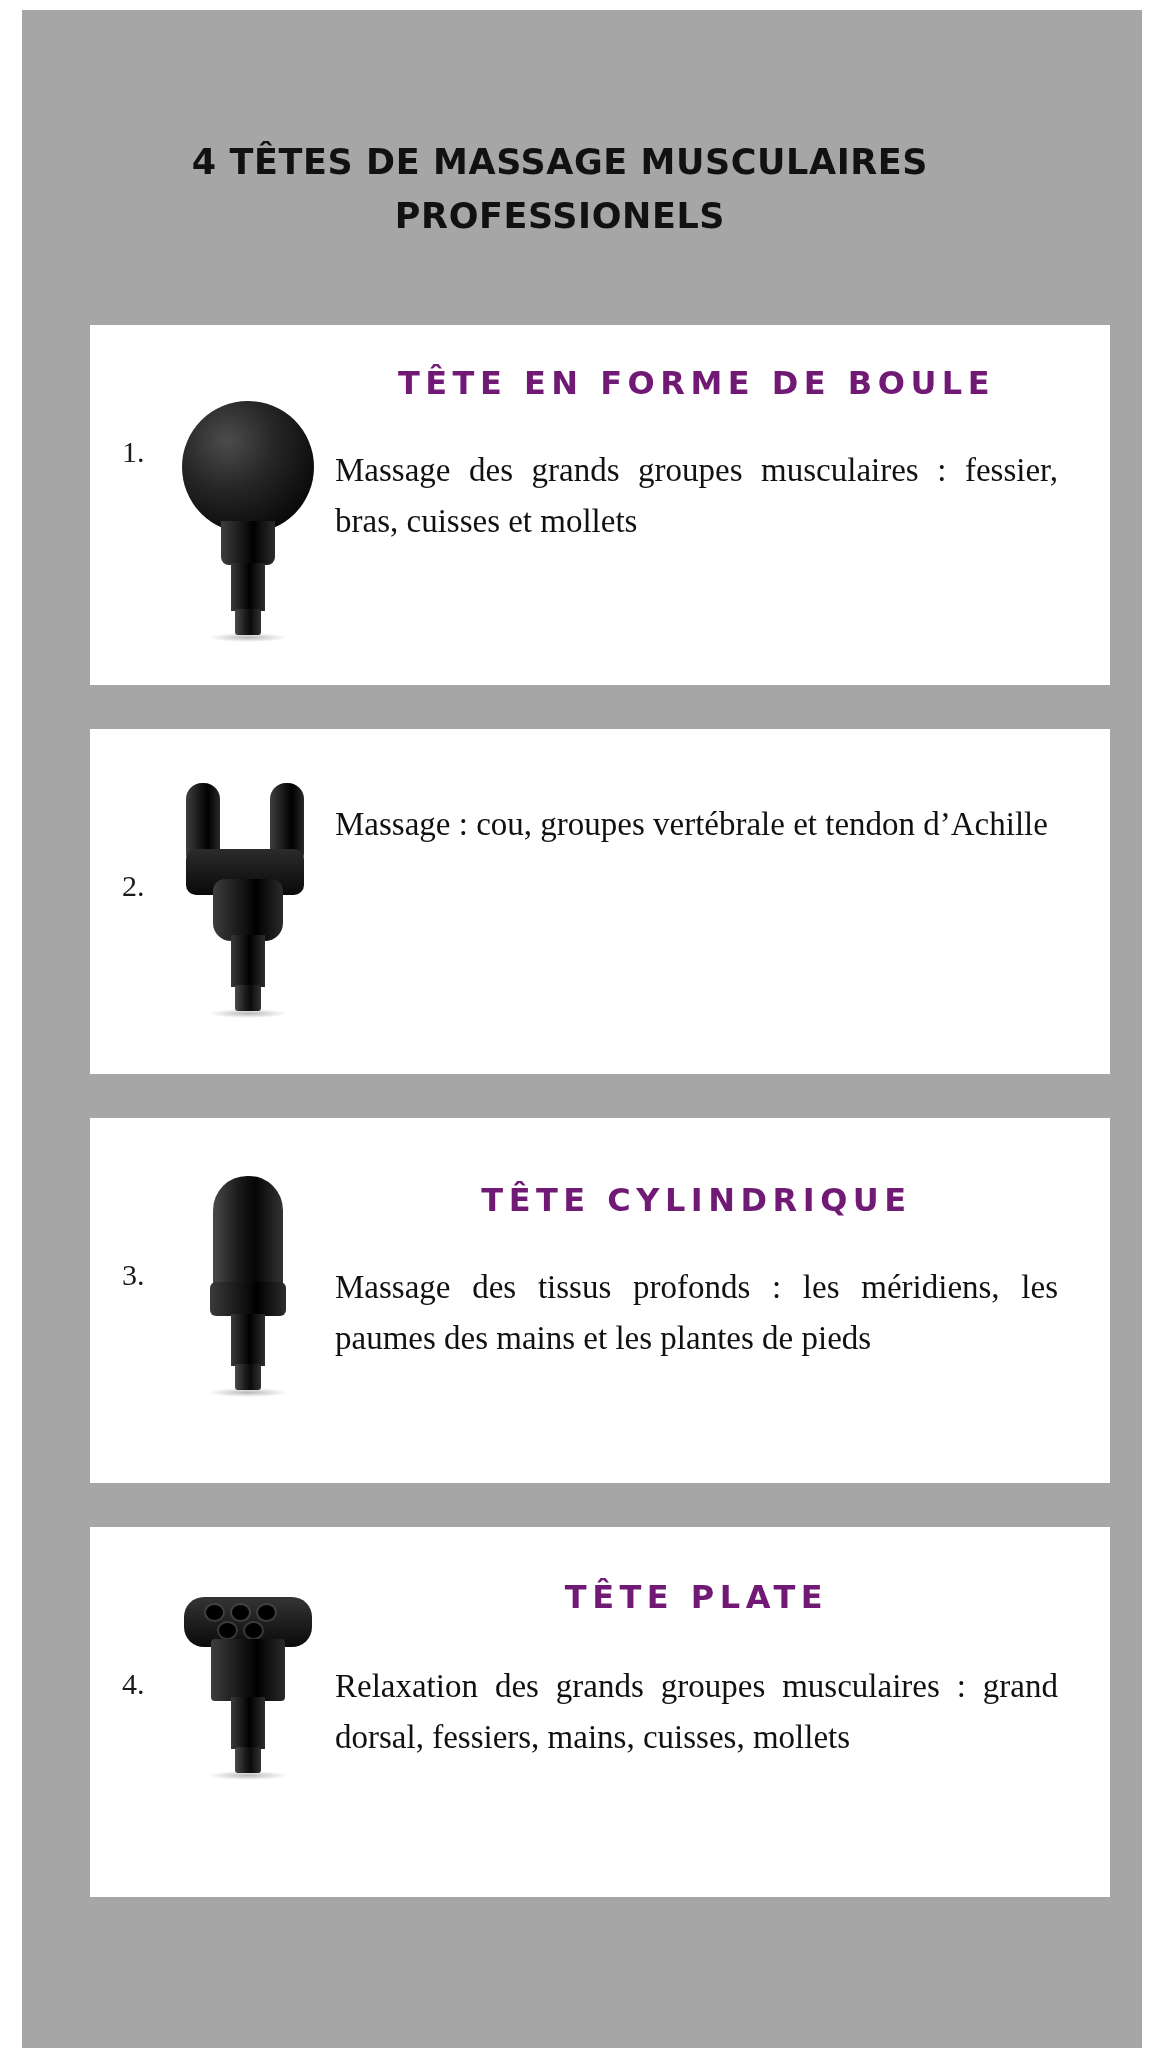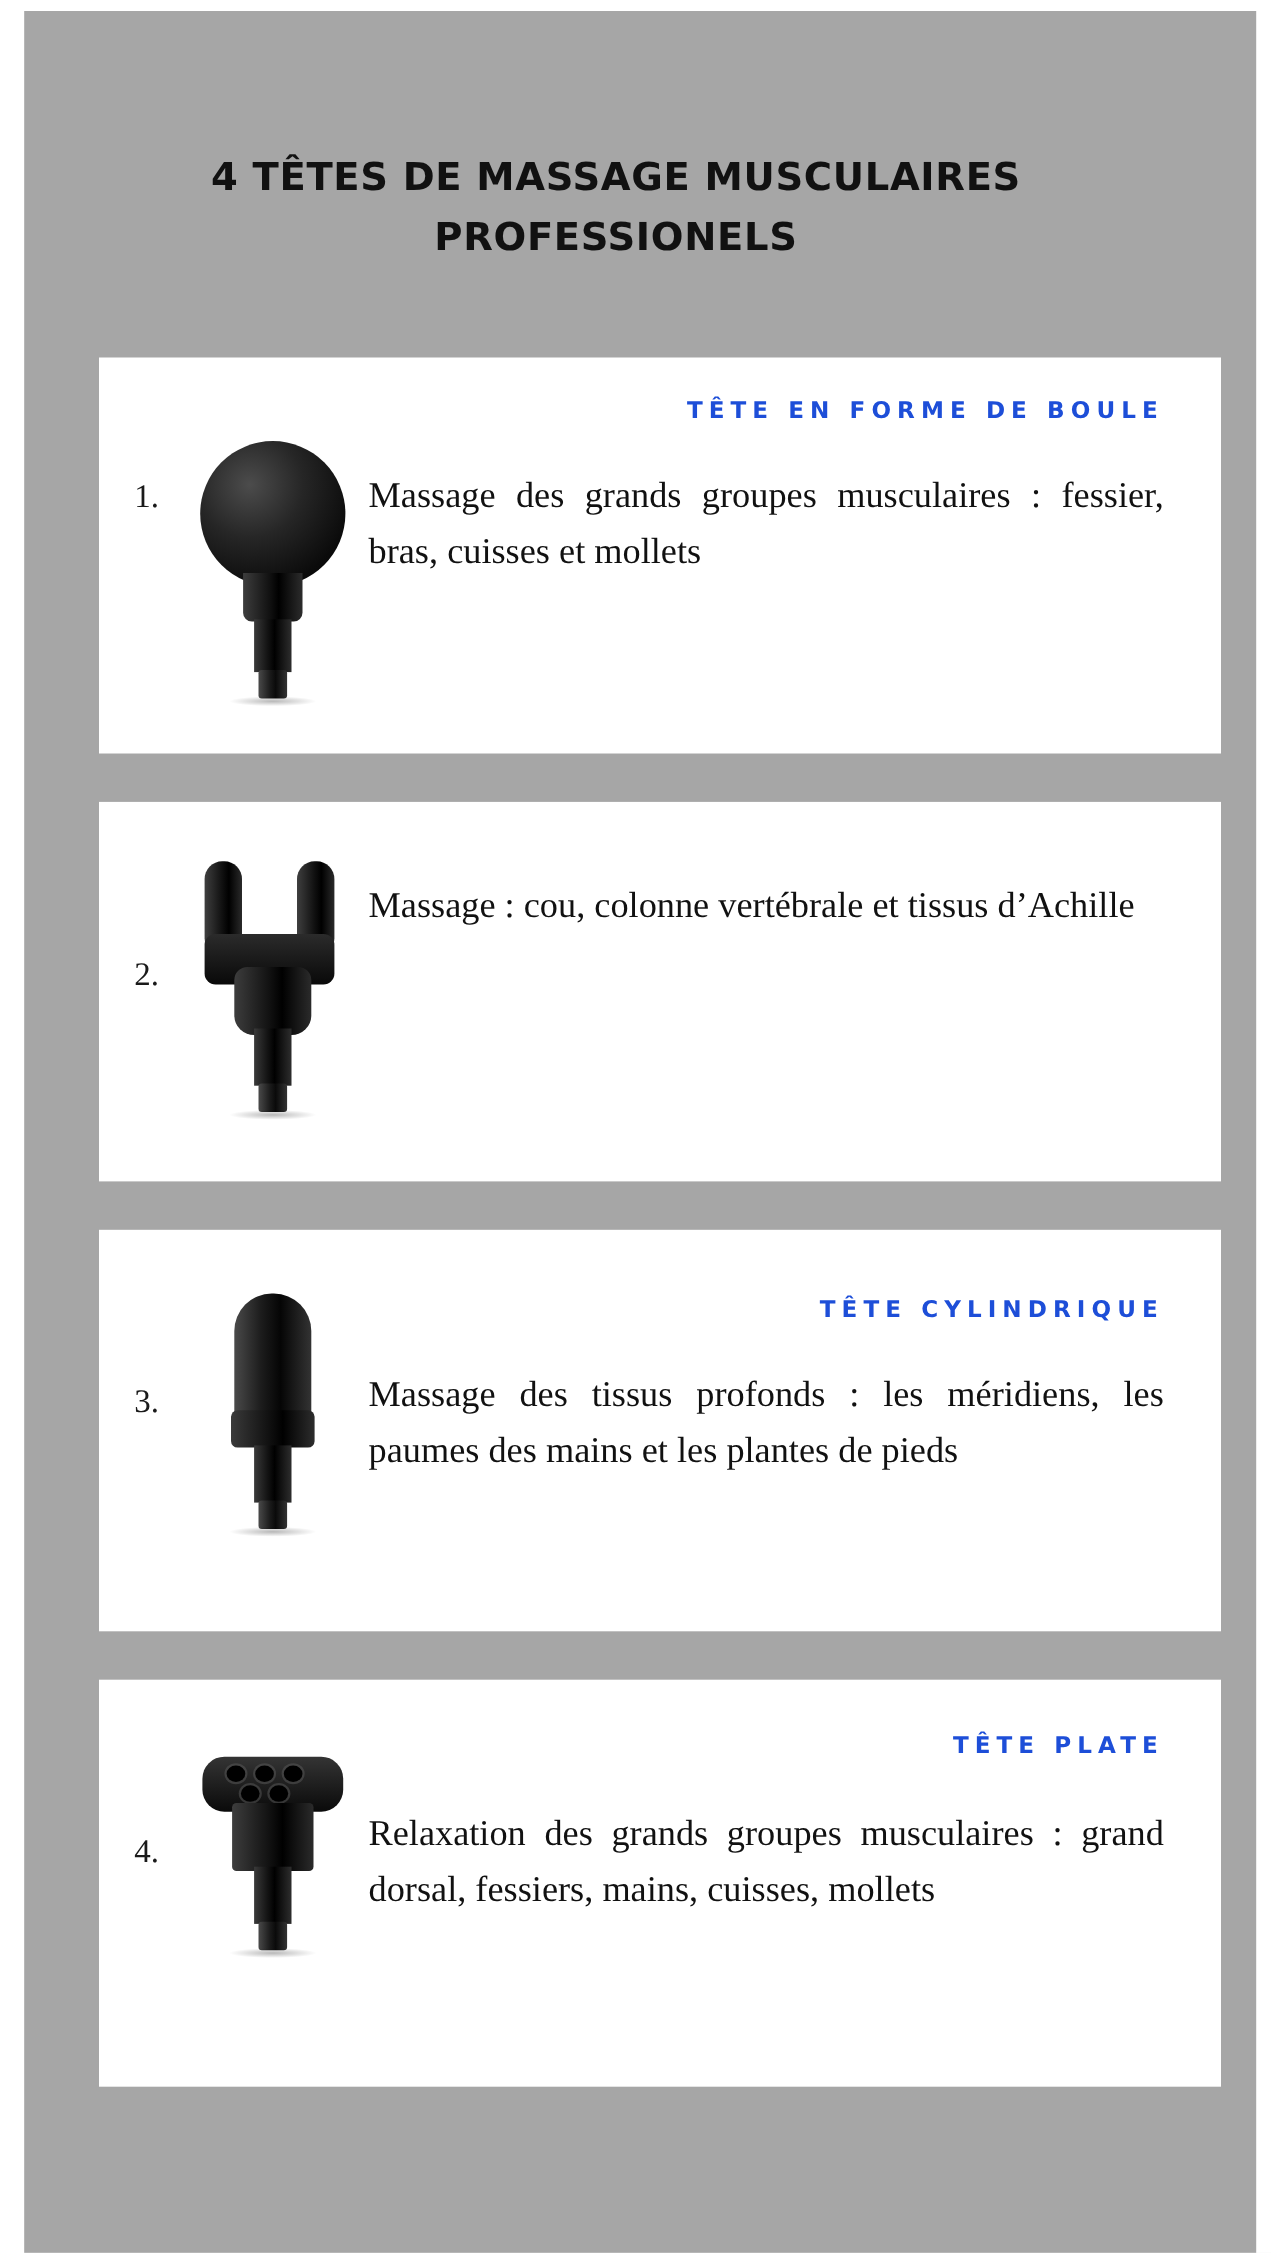--- a/index.html
+++ b/index.html
@@ -112,24 +112,24 @@
   .txt-col {
     flex: 1 1 auto;
     padding-right: 52px;
     padding-top: 30px;
     box-sizing: border-box;
   }
 
   .head {
     font-family: "DejaVu Sans", sans-serif;
     font-weight: bold;
-    font-size: 21px;
+    font-size: 32px;
     letter-spacing: 5.5px;
-    text-align: right;
-    color: #1d4ed8;
+    text-align: center;
+    color: #701a75;
     line-height: 1.75;
   }
   .desc {
     font-family: "Liberation Serif", serif;
     font-size: 33px;
     line-height: 1.55;
     color: #111111;
     text-align: justify;
     margin-top: 26px;
   }
@@ -303,21 +303,21 @@
           <div class="prong l"></div>
           <div class="prong r"></div>
           <div class="bridge"></div>
           <div class="body"></div>
           <div class="shaft" style="top:160px;width:34px;height:52px;"></div>
           <div class="shaft-tip" style="top:210px;width:26px;height:26px;"></div>
           <div class="shadow" style="top:234px;"></div>
         </div>
       </div>
       <div class="txt-col">
-        <div class="desc">Massage : cou, colonne vertébrale et tissus d’Achille</div>
+        <div class="desc">Massage : cou, groupes vertébrale et tendon d’Achille</div>
       </div>
     </div>
 
     <div class="card card-3">
       <div class="num-col">
         <div class="num">3.</div>
       </div>
       <div class="img-col">
         <div class="head-graphic g3" style="top:48px;">
           <div class="bullet"></div>

